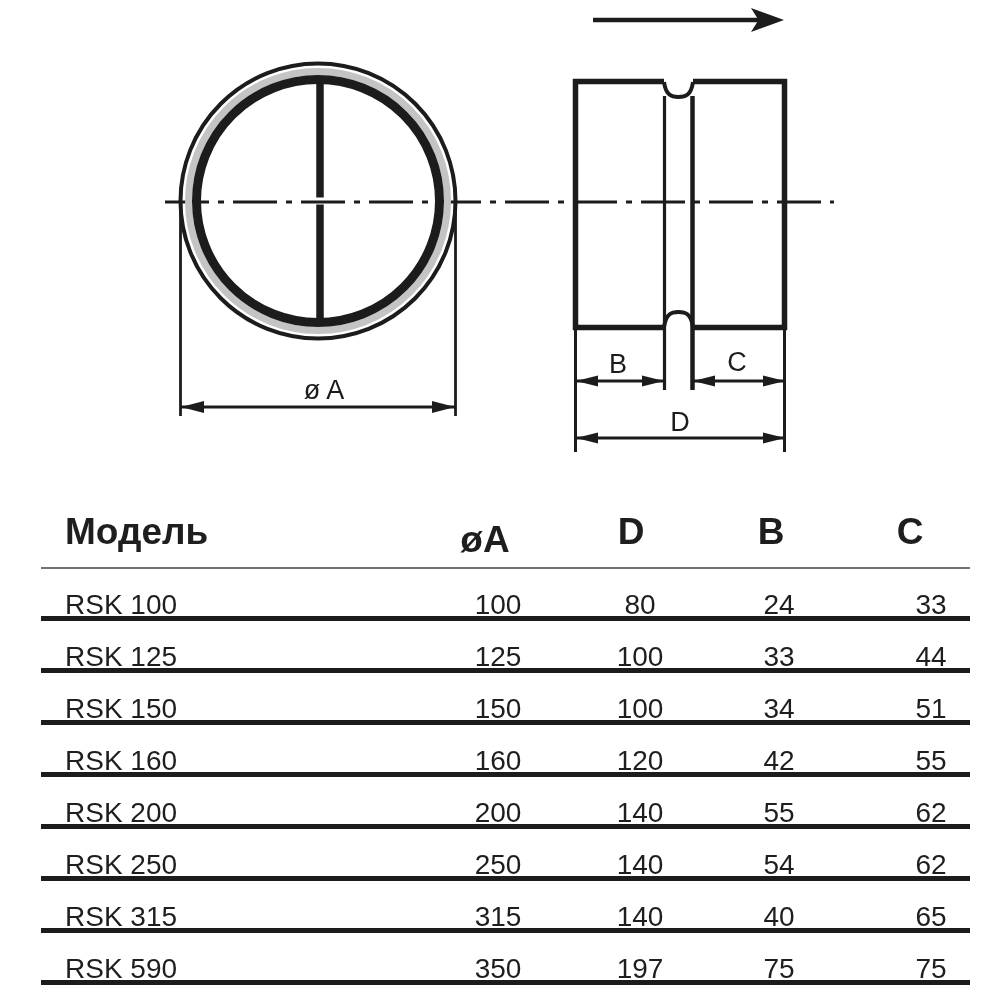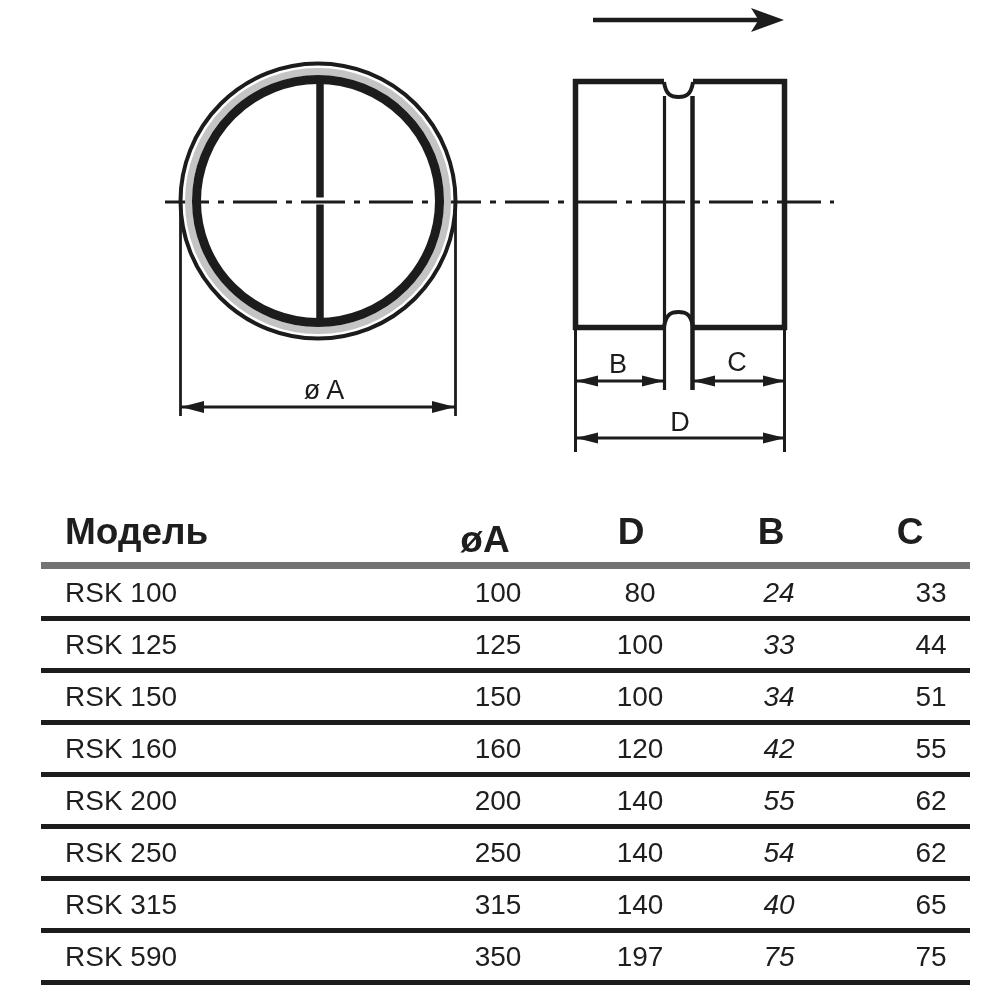--- a/index.html
+++ b/index.html
@@ -8,43 +8,43 @@
     font-family:"Liberation Sans", sans-serif;color:#1e1e1e;overflow:hidden;
   }
   .drawing{position:absolute;left:0;top:0;}
   .drawing text{
     font-family:"Liberation Sans", sans-serif;
     font-size:27px;fill:#1c1c1c;
   }
   
   .tbl-header{
     position:absolute;left:41px;top:503px;width:929px;height:66px;
-    box-sizing:border-box;border-bottom:7px solid #737373;
+    box-sizing:border-box;border-bottom:2px solid #737373;
   }
   .tbl-header span{
     position:absolute;top:0;line-height:58px;font-weight:bold;font-size:37px;
     white-space:nowrap;
   }
   .h-model{left:24px;}
   .h-a{left:444px;transform:translateX(-50%);margin-top:8px;}
   .h-d{left:590px;transform:translateX(-50%);}
   .h-b{left:730px;transform:translateX(-50%);}
   .h-c{left:869px;transform:translateX(-50%);}
   .tbl-rows{position:absolute;left:41px;top:569px;width:929px;}
   .row{
     position:relative;height:52px;box-sizing:border-box;
     border-bottom:5px solid #1c1c1c;
   }
   .row span{
-    position:absolute;top:0;line-height:47px;font-size:28px;white-space:nowrap;
+    position:absolute;top:12px;line-height:47px;font-size:28px;white-space:nowrap;
   }
   .c-model{left:24px;}
   .c-a{left:457px;transform:translateX(-50%);}
   .c-d{left:599px;transform:translateX(-50%);}
-  .c-b{left:738px;transform:translateX(-50%);font-style:italic;}
+  .c-b{left:738px;transform:translateX(-50%);}
   .c-c{left:890px;transform:translateX(-50%);}
 </style>
 </head>
 <body>
 
 <div class="page">
 
   <svg class="drawing" width="1000" height="470" viewBox="0 0 1000 470">
 
     <g>

